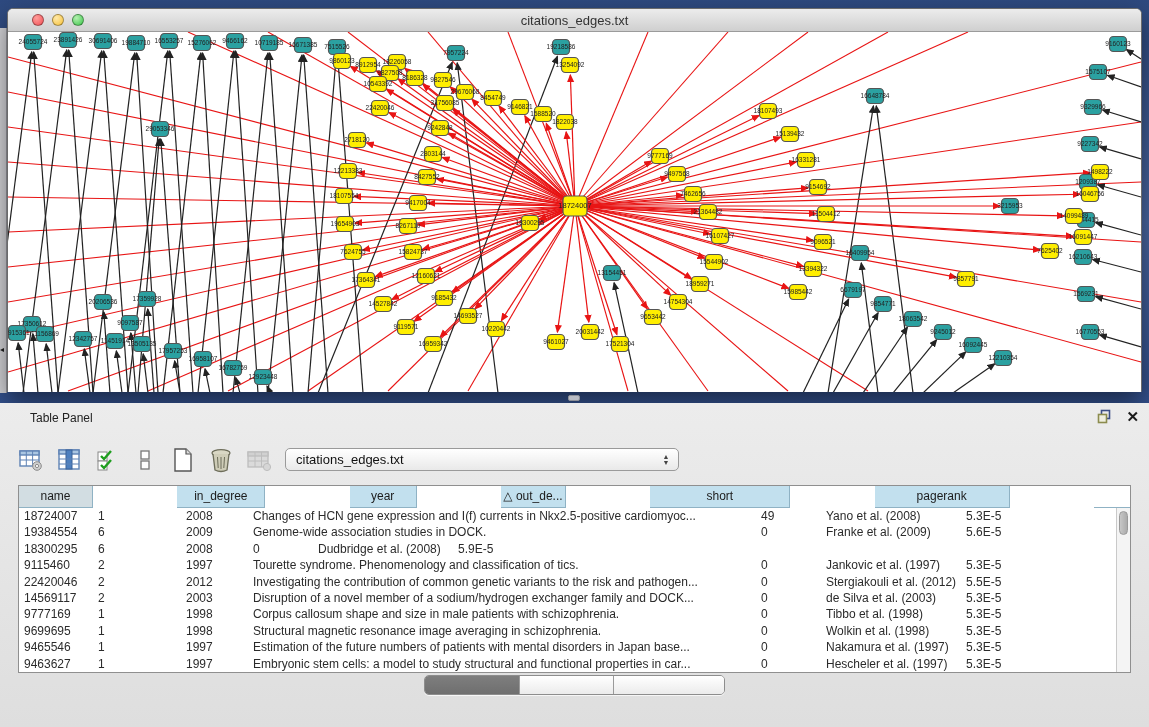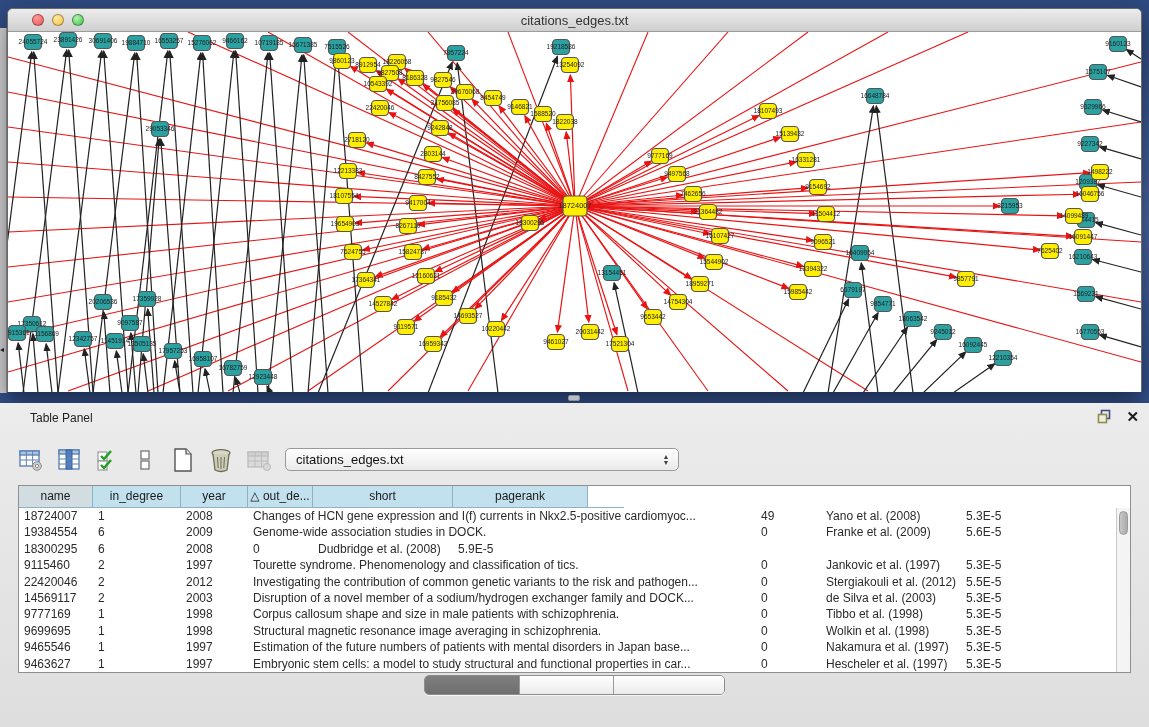--- a/index.html
+++ b/index.html
@@ -38,21 +38,21 @@
   .tool-btn { width:26px; height:26px; display:flex; align-items:center; justify-content:center; }
   .fx { font-family:"Liberation Serif", serif; font-style:italic; font-weight:bold;
     font-size:14px; color:#222; }
   .combo { position:absolute; left:285px; top:3px; width:394px; height:23px;
     border:1px solid #9a9a9a; border-radius:5px;
     background:linear-gradient(#ffffff,#e9e9e9); display:flex; align-items:center; }
   .combo-text { flex:1; padding-left:10px; font-size:13px; color:#111; }
   .combo-arrows { width:20px; text-align:center; font-size:7px; color:#444; line-height:6px; padding-right:4px; }
   .tablewrap { position:absolute; left:18px; top:82px; width:1113px; height:188px;
     background:#fff; border:1px solid #8f8f8f; }
-  .thead { display:flex; height:22px; }
+  .thead { display:flex; height:22px;justify-content:space-between; }
   .th { background:#c2e0ee; border-right:1px solid #8fb2c4; border-bottom:1px solid #8fb2c4;
     font-size:12px; color:#1c1c1c; text-align:center; line-height:21px;
     white-space:nowrap; overflow:hidden; }
   .th.first { background:#d2dde2; }
   .tbody { position:relative; }
   .tr { display:flex; height:16.4px; line-height:16.4px; }
   .td { font-size:12px; color:#2b2b2b; white-space:nowrap; overflow:hidden; padding-left:5px; }
   .vscroll { position:absolute; right:0; top:22px; width:14px; height:164px;
     background:#f4f4f4; border-left:1px solid #c9c9c9; }
   .vthumb { position:absolute; left:2px; top:3px; width:9px; height:24px;

